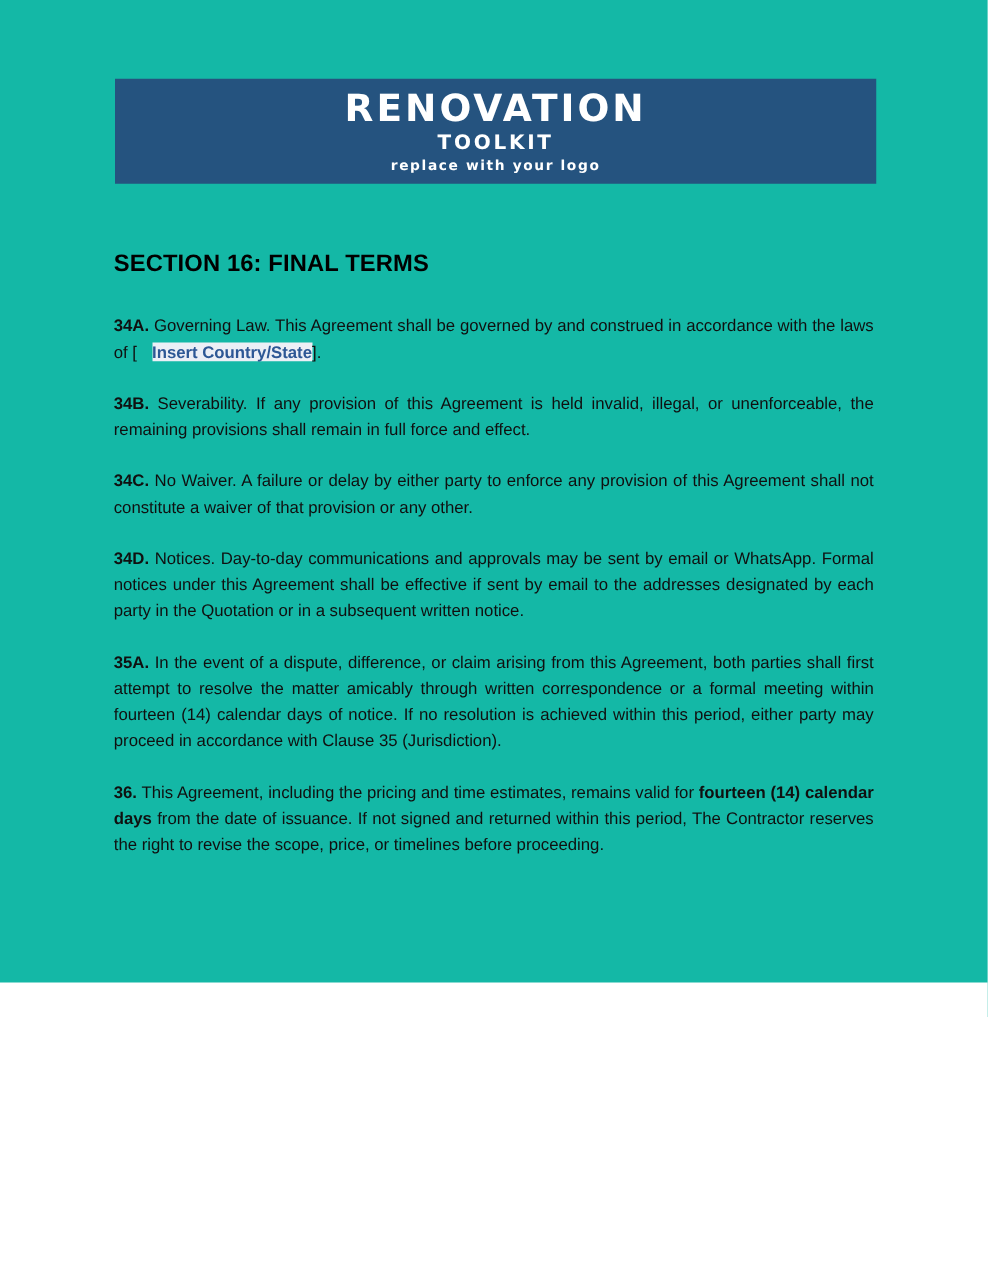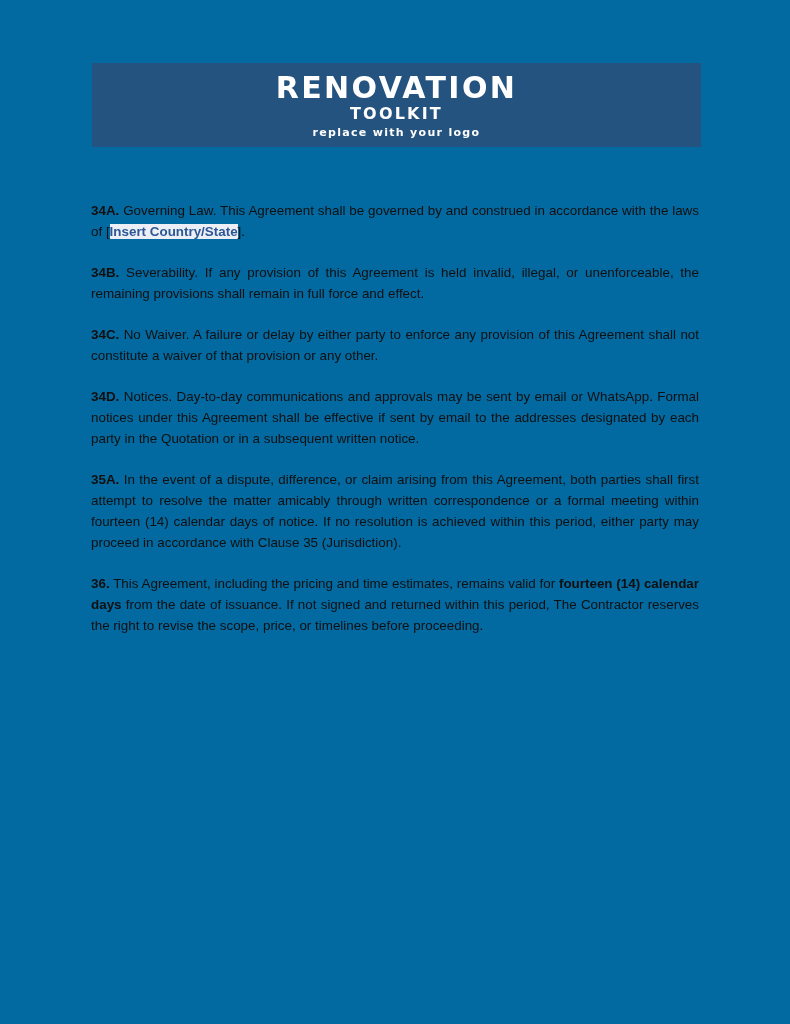--- a/index.html
+++ b/index.html
@@ -11,22 +11,22 @@
     width: 790px;
     height: 1024px;
     font-family: "Liberation Sans", sans-serif;
     color: #000000;
     overflow: hidden;
   }
 
   .page {
     position: relative;
     width: 790px;
-    height: 1024px;
-    background: #0369a1;
+    height: 786px;
+    background: #14b8a6;
   }
 
   
   .banner {
     position: absolute;
     left: 92px;
     top: 63px;
     width: 609px;
     height: 84px;
     background: #25537f;
@@ -99,35 +99,37 @@
   }
   .clause:last-child { margin-bottom: 16px; }
 
   .lbl { font-weight: bold; }
   .strong { font-weight: bold; }
 
   .placeholder {
     color: #2d5795;
     font-weight: bold;
     background: #eceff6;
+    margin-left: 12px;
   }
 </style>
 </head>
 <body>
 
 <div class="page">
 
   <div class="banner">
     <div class="banner-title">RENOVATION</div>
     <div class="banner-subtitle">TOOLKIT</div>
     <div class="banner-tagline">replace with your logo</div>
   </div>
 
   <div class="content">
 
+    <h1 class="section-heading">SECTION 16: FINAL TERMS</h1>
 
 
     <p class="clause"><span class="lbl">34A.</span><span> Governing Law. This Agreement shall be governed by and construed in accordance with the laws of [</span><span class="placeholder">Insert Country/State</span><span>].</span></p>
 
     <p class="clause"><span class="lbl">34B.</span><span> Severability. If any provision of this Agreement is held invalid, illegal, or unenforceable, the remaining provisions shall remain in full force and effect.</span></p>
 
     <p class="clause"><span class="lbl">34C.</span><span> No Waiver. A failure or delay by either party to enforce any provision of this Agreement shall not constitute a waiver of that provision or any other.</span></p>
 
     <p class="clause"><span class="lbl">34D.</span><span> Notices. Day-to-day communications and approvals may be sent by email or WhatsApp. Formal notices under this Agreement shall be effective if sent by email to the addresses designated by each party in the Quotation or in a subsequent written notice.</span></p>
 

